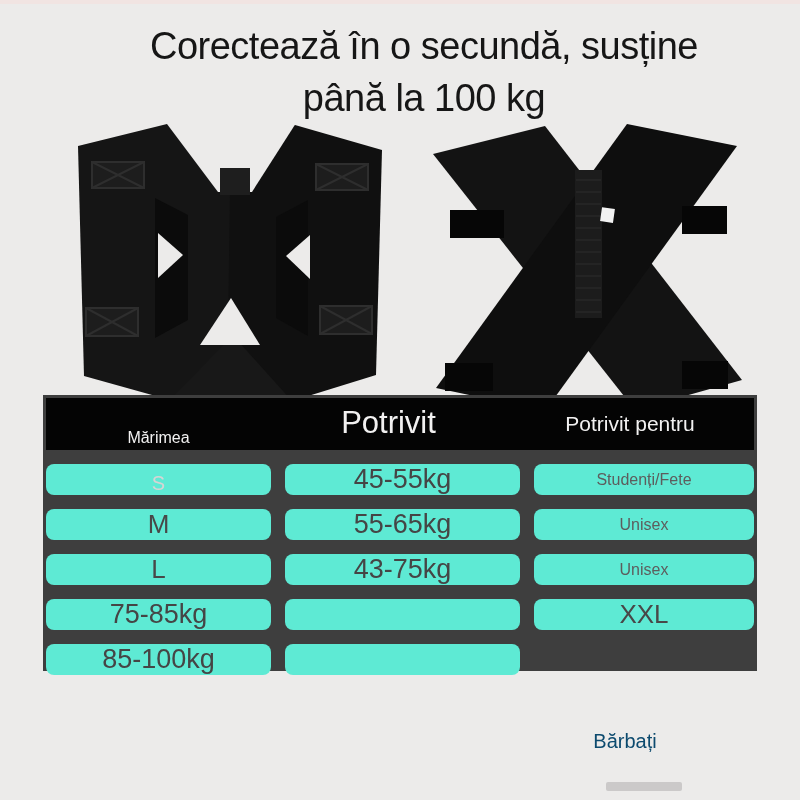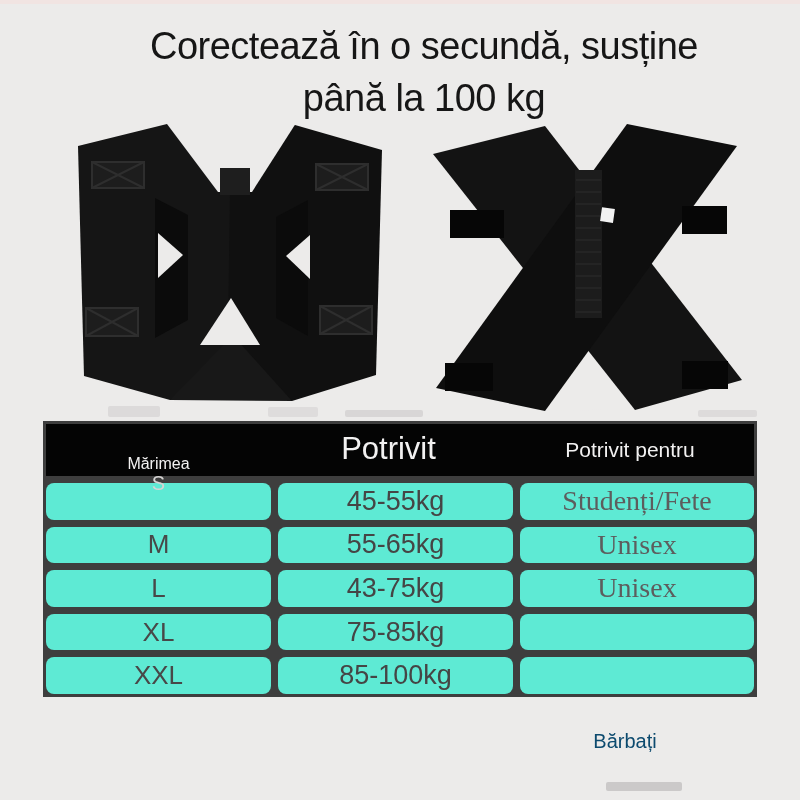--- a/index.html
+++ b/index.html
@@ -11,38 +11,38 @@
   .top-strip{position:absolute;left:0;top:0;width:800px;height:4px;background:#F1E4E2;}
   .title{
     position:absolute;left:0;top:20px;width:800px;
     text-align:center;font-size:38px;line-height:1.38;color:#161616;
     letter-spacing:-0.5px;font-weight:400;padding-left:24px;
   }
   .product{position:absolute;}
   .artifact{position:absolute;border-radius:2px;}
   
   .size-table{
-    position:absolute;left:43px;top:421px;width:714px;height:276px;
+    position:absolute;left:43px;top:395px;width:714px;height:276px;
     display:grid;grid-template-columns:225px 235px 1fr;
     grid-template-rows:52px repeat(5,1fr);
-    background:#3E3E3E;gap:7px;padding:3px;box-sizing:border-box;
+    background:#3E3E3E;gap:14px;padding:3px;box-sizing:border-box;
   }
   .thead{
     grid-column:1 / -1;background:#040404;position:relative;
   }
   .th{position:absolute;color:#F2F1F1;text-align:center;}
   .th-size{left:0;width:225px;bottom:3px;font-size:16px;}
   .th-weight{left:225px;width:235px;top:50%;transform:translateY(-54%);font-size:31px;}
   .th-fit{left:460px;right:0;top:50%;transform:translateY(-50%);font-size:21px;}
   .cell{
     background:#5eead4;display:flex;align-items:center;justify-content:center;border-radius:8px;
   }
   .c-size{font-size:26px;color:#484848;}
   .c-weight{font-size:27px;color:#454545;}
-  .c-fit{font-size:28px;color:#5D5D5D;font-family:Liberation Serif, serif;}
+  .c-fit{font-size:16px;color:#5D5D5D;}
   .overlay-text{position:absolute;text-align:center;pointer-events:none;}
   .ghost-s{left:46px;width:225px;top:472px;font-size:20px;color:#D7D5D4;}
   .merged-fit{left:504px;width:242px;top:701px;font-size:20px;color:#0c4a6e;margin-top:29px;}
 </style>
 </head>
 <body>
 
 <div class="top-strip"></div>
 
 <div class="title">
@@ -139,21 +139,20 @@
   <div class="cell c-fit">Studenți/Fete</div>
 
   <div class="cell c-size">M</div>
   <div class="cell c-weight">55-65kg</div>
   <div class="cell c-fit">Unisex</div>
 
   <div class="cell c-size">L</div>
   <div class="cell c-weight">43-75kg</div>
   <div class="cell c-fit">Unisex</div>
 
-  <div class="cell c-size">XL</div>
   <div class="cell c-weight">75-85kg</div>
   <div class="cell c-fit"></div>
 
   <div class="cell c-size">XXL</div>
   <div class="cell c-weight">85-100kg</div>
   <div class="cell c-fit"></div>
 </div>
 
 <div class="overlay-text ghost-s">S</div>
 

